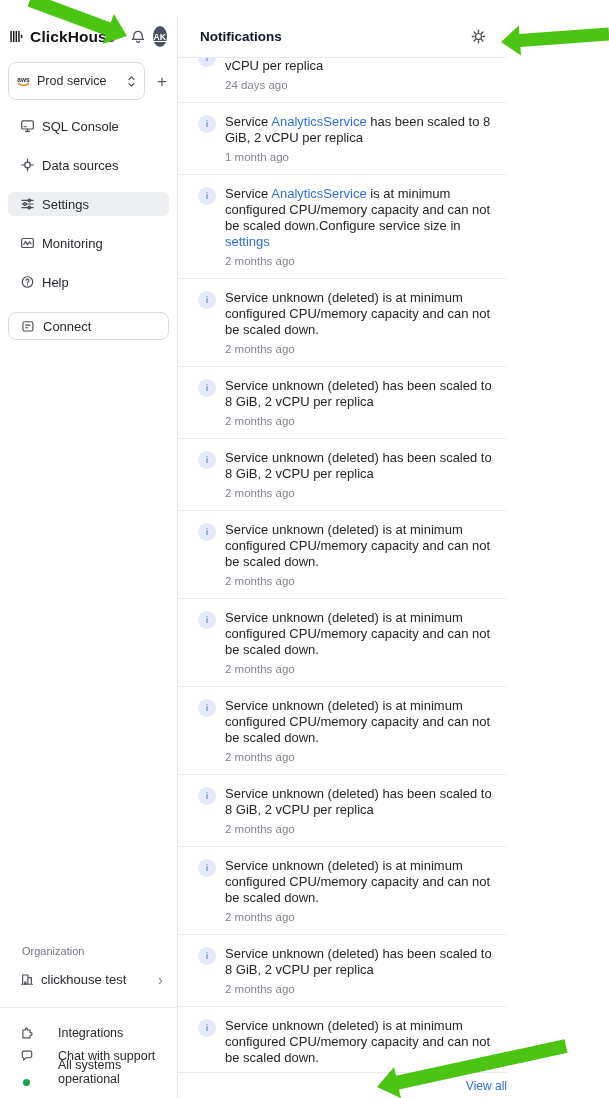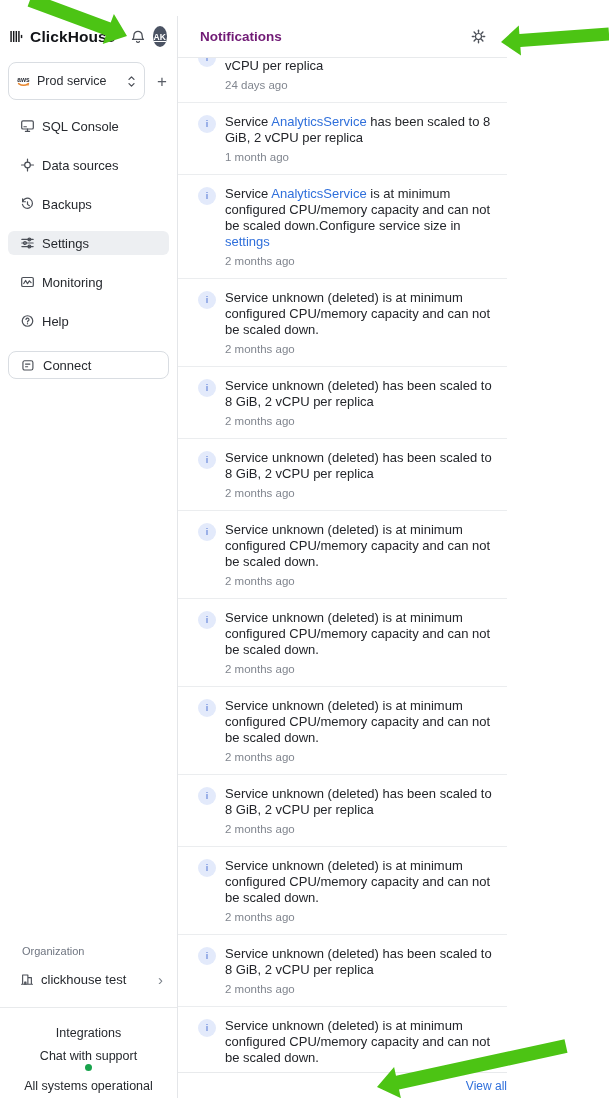--- a/index.html
+++ b/index.html
@@ -35,29 +35,29 @@
   .org-section { margin-top:auto; }
   .org-label { padding-left:22px; font-size:11px; color:#6f7580; }
   .org-row { display:flex; align-items:center; gap:7px; margin:10px 8px 0 8px; padding:0 6px 0 12px;
     height:24px; font-size:13px; color:#26292e; cursor:pointer; }
   .org-row .grow { flex:1; }
   .chev-right { color:#7a8089; font-size:15px; line-height:1; }
 
   .side-divider { border:none; border-top:1px solid #e8eaec; margin:16px 0 10px 0; }
 
   .side-footer { display:flex; flex-direction:column; gap:1px; padding:0 8px 12px 8px; }
-  .foot-item { display:flex; align-items:center; gap:8px; height:22px; padding:0 12px; font-size:12.5px; color:#26292e; cursor:pointer;flex-direction:column; }
+  .foot-item { display:flex; align-items:flex-end; gap:24px; height:22px; padding:0 12px; font-size:12.5px; color:#26292e; cursor:pointer; }
   .status-dot { width:7px; height:7px; border-radius:50%; background:var(--status-green,#18a34c); flex:0 0 auto; margin:0 4px 0 3px; }
 
   
   .panel { position:absolute; left:177px; top:16px; width:330px; height:1082px;
     border-left:1px solid #e4e6e9; background:#fff; display:flex; flex-direction:column; }
   .panel-header { height:42px; flex:0 0 auto; display:flex; align-items:center;
     padding:0 20px 0 22px; border-bottom:1px solid #e8eaec; }
-  .panel-title { font-size:13.5px; font-weight:bold; color:#701a75; flex:1; }
+  .panel-title { font-size:13.5px; font-weight:bold; color:#0f172a; flex:1; }
   .gear-btn { width:18px; height:18px; display:flex; align-items:center; justify-content:center; cursor:pointer; }
 
   .panel-list { flex:1 1 auto; overflow:hidden; }
   .n-row { display:flex; align-items:flex-start; gap:9px; padding:11px 7px 11px 20px;
     border-bottom:1px solid #ebedef; overflow:hidden; cursor:pointer; }
   .n-row.partial { padding-top:0; }
   .n-row.partial .n-icon { margin-top:-9px; }
   .n-icon { flex:0 0 auto; width:18px; height:18px; border-radius:50%; background:#e3eafb;
     color:#7391dd; font-size:9px; font-weight:bold; display:flex; align-items:center; justify-content:center; margin-top:1px; }
   .n-body { flex:1 1 auto; min-width:0; }
@@ -122,28 +122,20 @@
         <path d="M4.2 8.8 h2.6" class="icon-stroke" stroke-width="1.1"></path>
       </svg>
       <span>SQL Console</span>
     </div>
     <div class="nav-item">
       <svg width="15" height="16" viewBox="0 0 16 16">
         <circle cx="8" cy="8" r="3" class="icon-stroke"></circle>
         <path d="M8 1.6 V4.9 M8 11.1 V14.4 M1.6 8 H4.9 M11.1 8 H14.4" class="icon-stroke"></path>
       </svg>
       <span>Data sources</span>
-    </div>
-    <div class="nav-item">
-      <svg width="15" height="16" viewBox="0 0 16 16">
-        <path d="M2.8 5.4 A5.4 5.4 0 1 1 2.6 8.4" class="icon-stroke"></path>
-        <path d="M2.8 2.6 V5.6 H5.8" class="icon-stroke"></path>
-        <path d="M8 5.6 V8.4 L10 9.8" class="icon-stroke"></path>
-      </svg>
-      <span>Backups</span>
     </div>
     <div class="nav-item active">
       <svg width="15" height="16" viewBox="0 0 16 16">
         <path d="M2 4.2 H14 M2 8 H14 M2 11.8 H14" class="icon-stroke" stroke-width="1.2"></path>
         <circle cx="10" cy="4.2" r="1.5" fill="#fff" class="icon-stroke" stroke-width="1.2"></circle>
         <circle cx="5.3" cy="8" r="1.5" fill="#fff" class="icon-stroke" stroke-width="1.2"></circle>
         <circle cx="10" cy="11.8" r="1.5" fill="#fff" class="icon-stroke" stroke-width="1.2"></circle>
       </svg>
       <span>Settings</span>
     </div>

